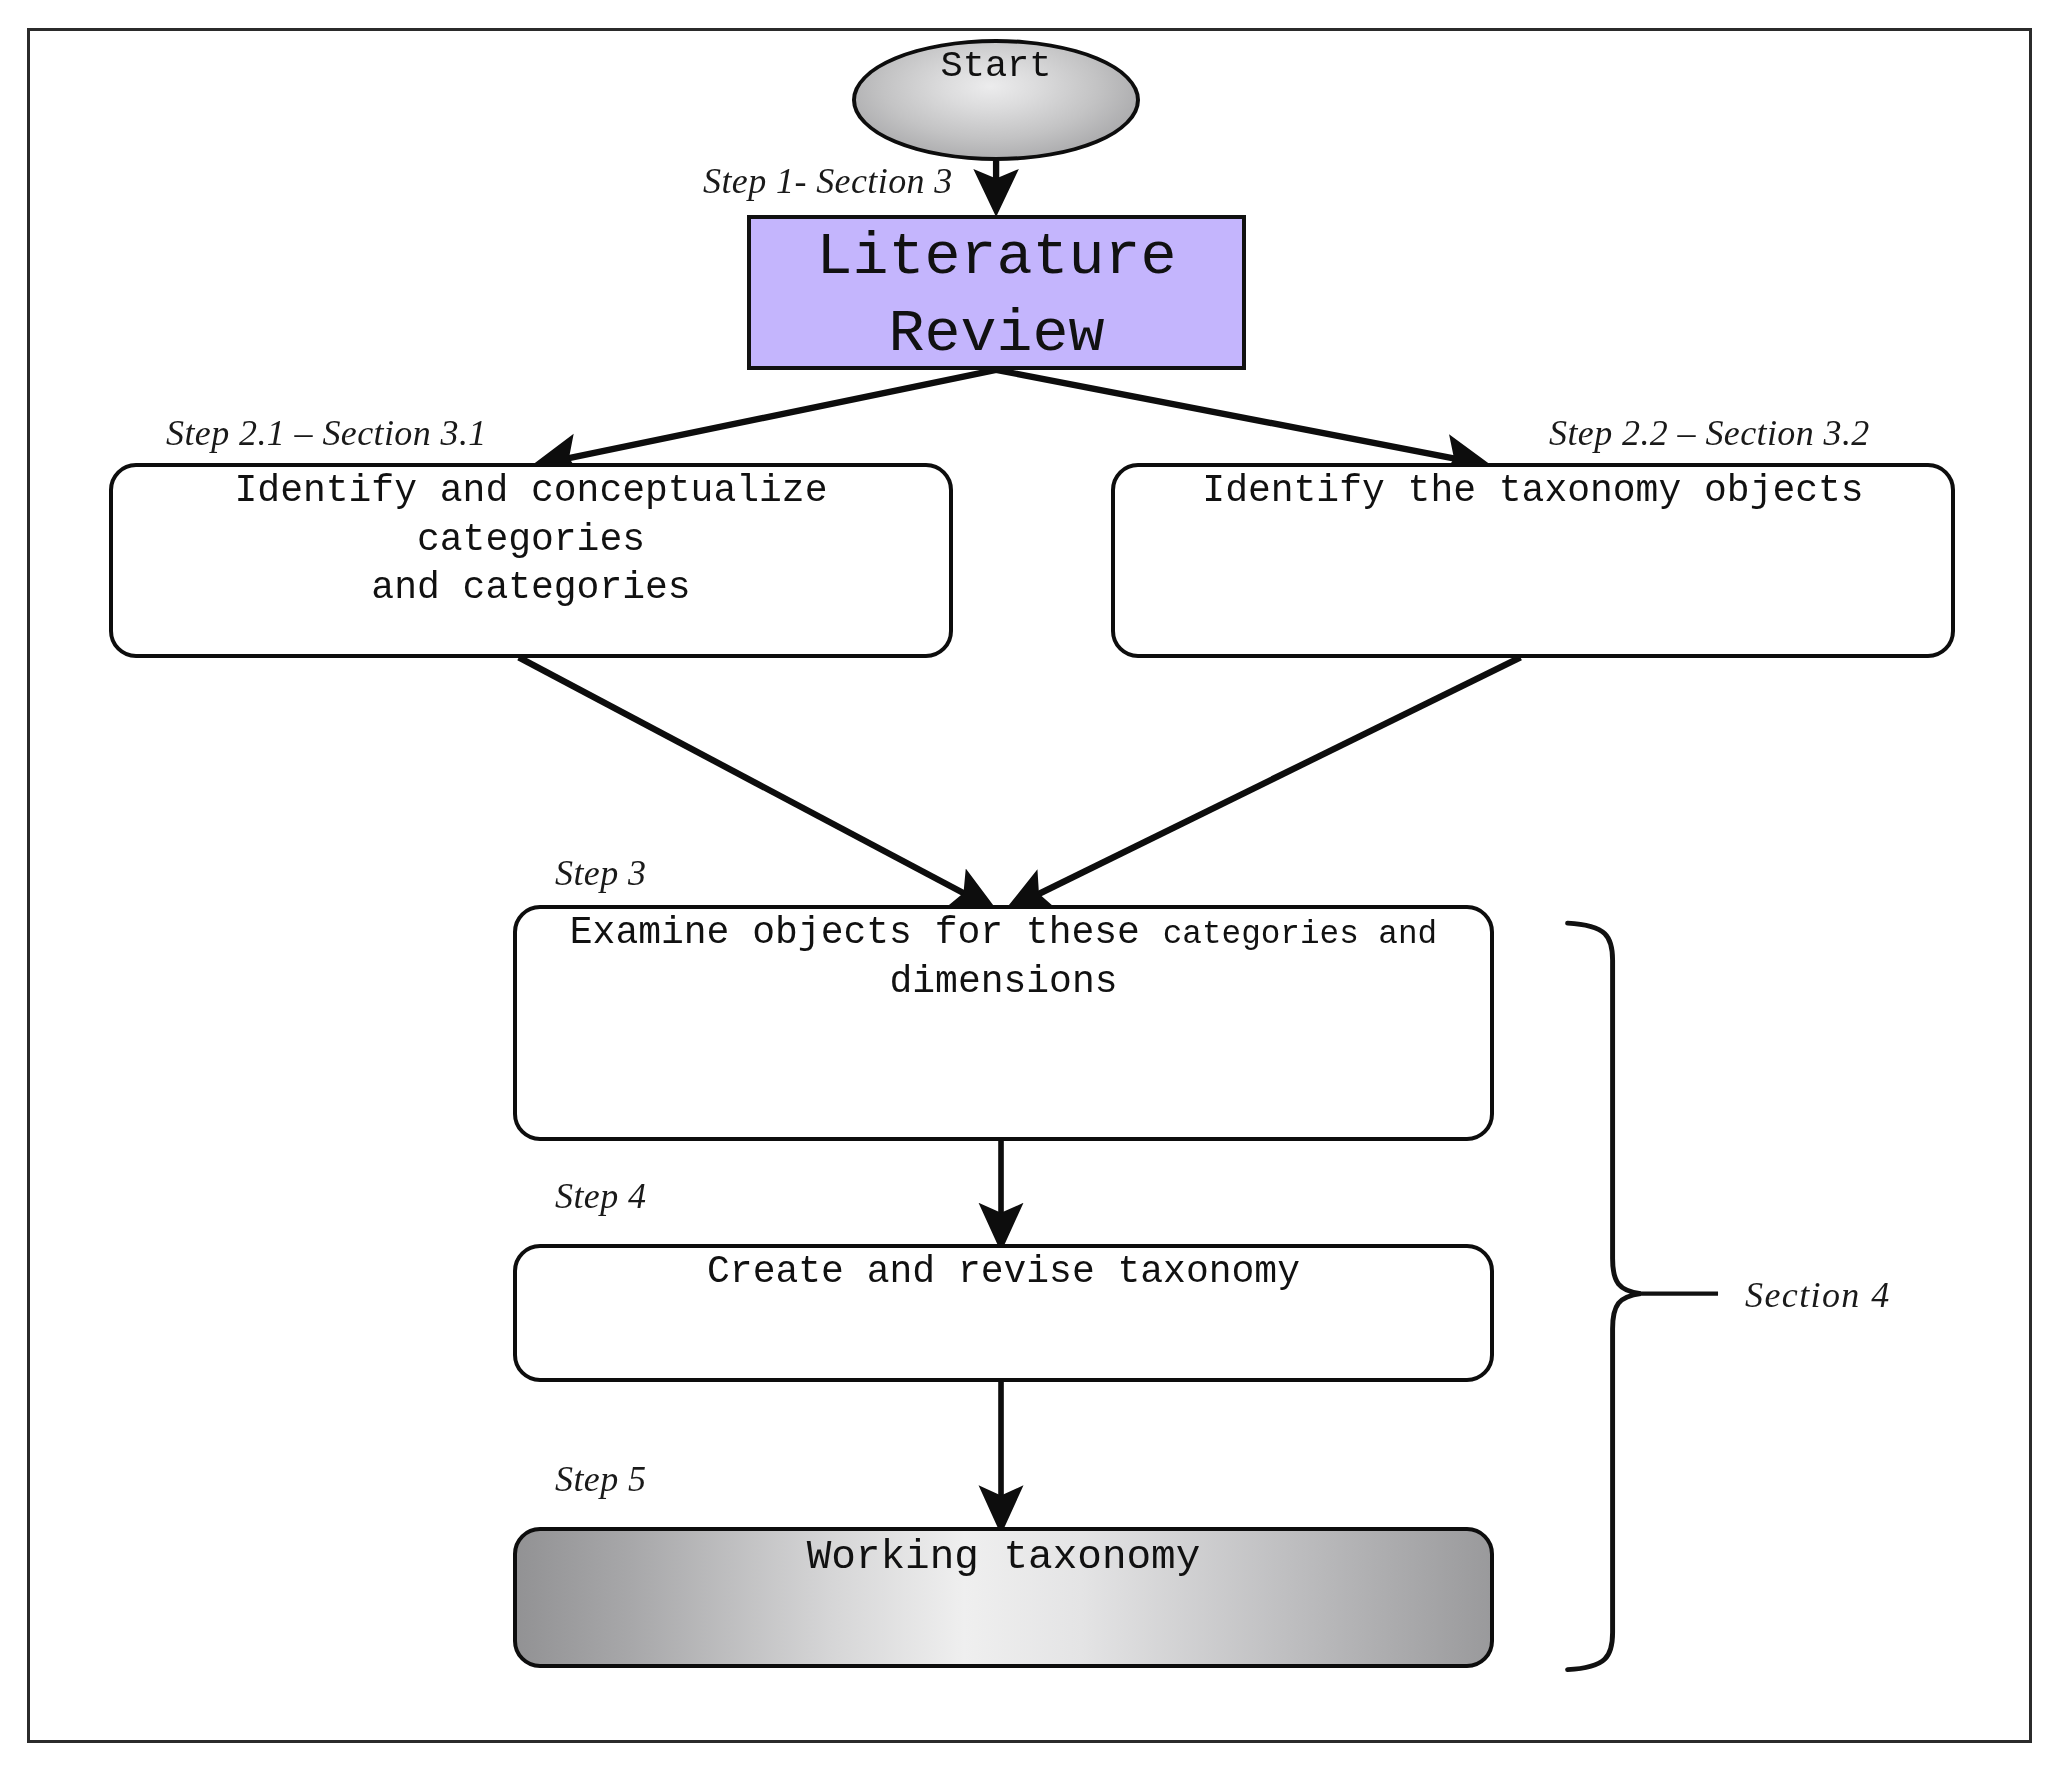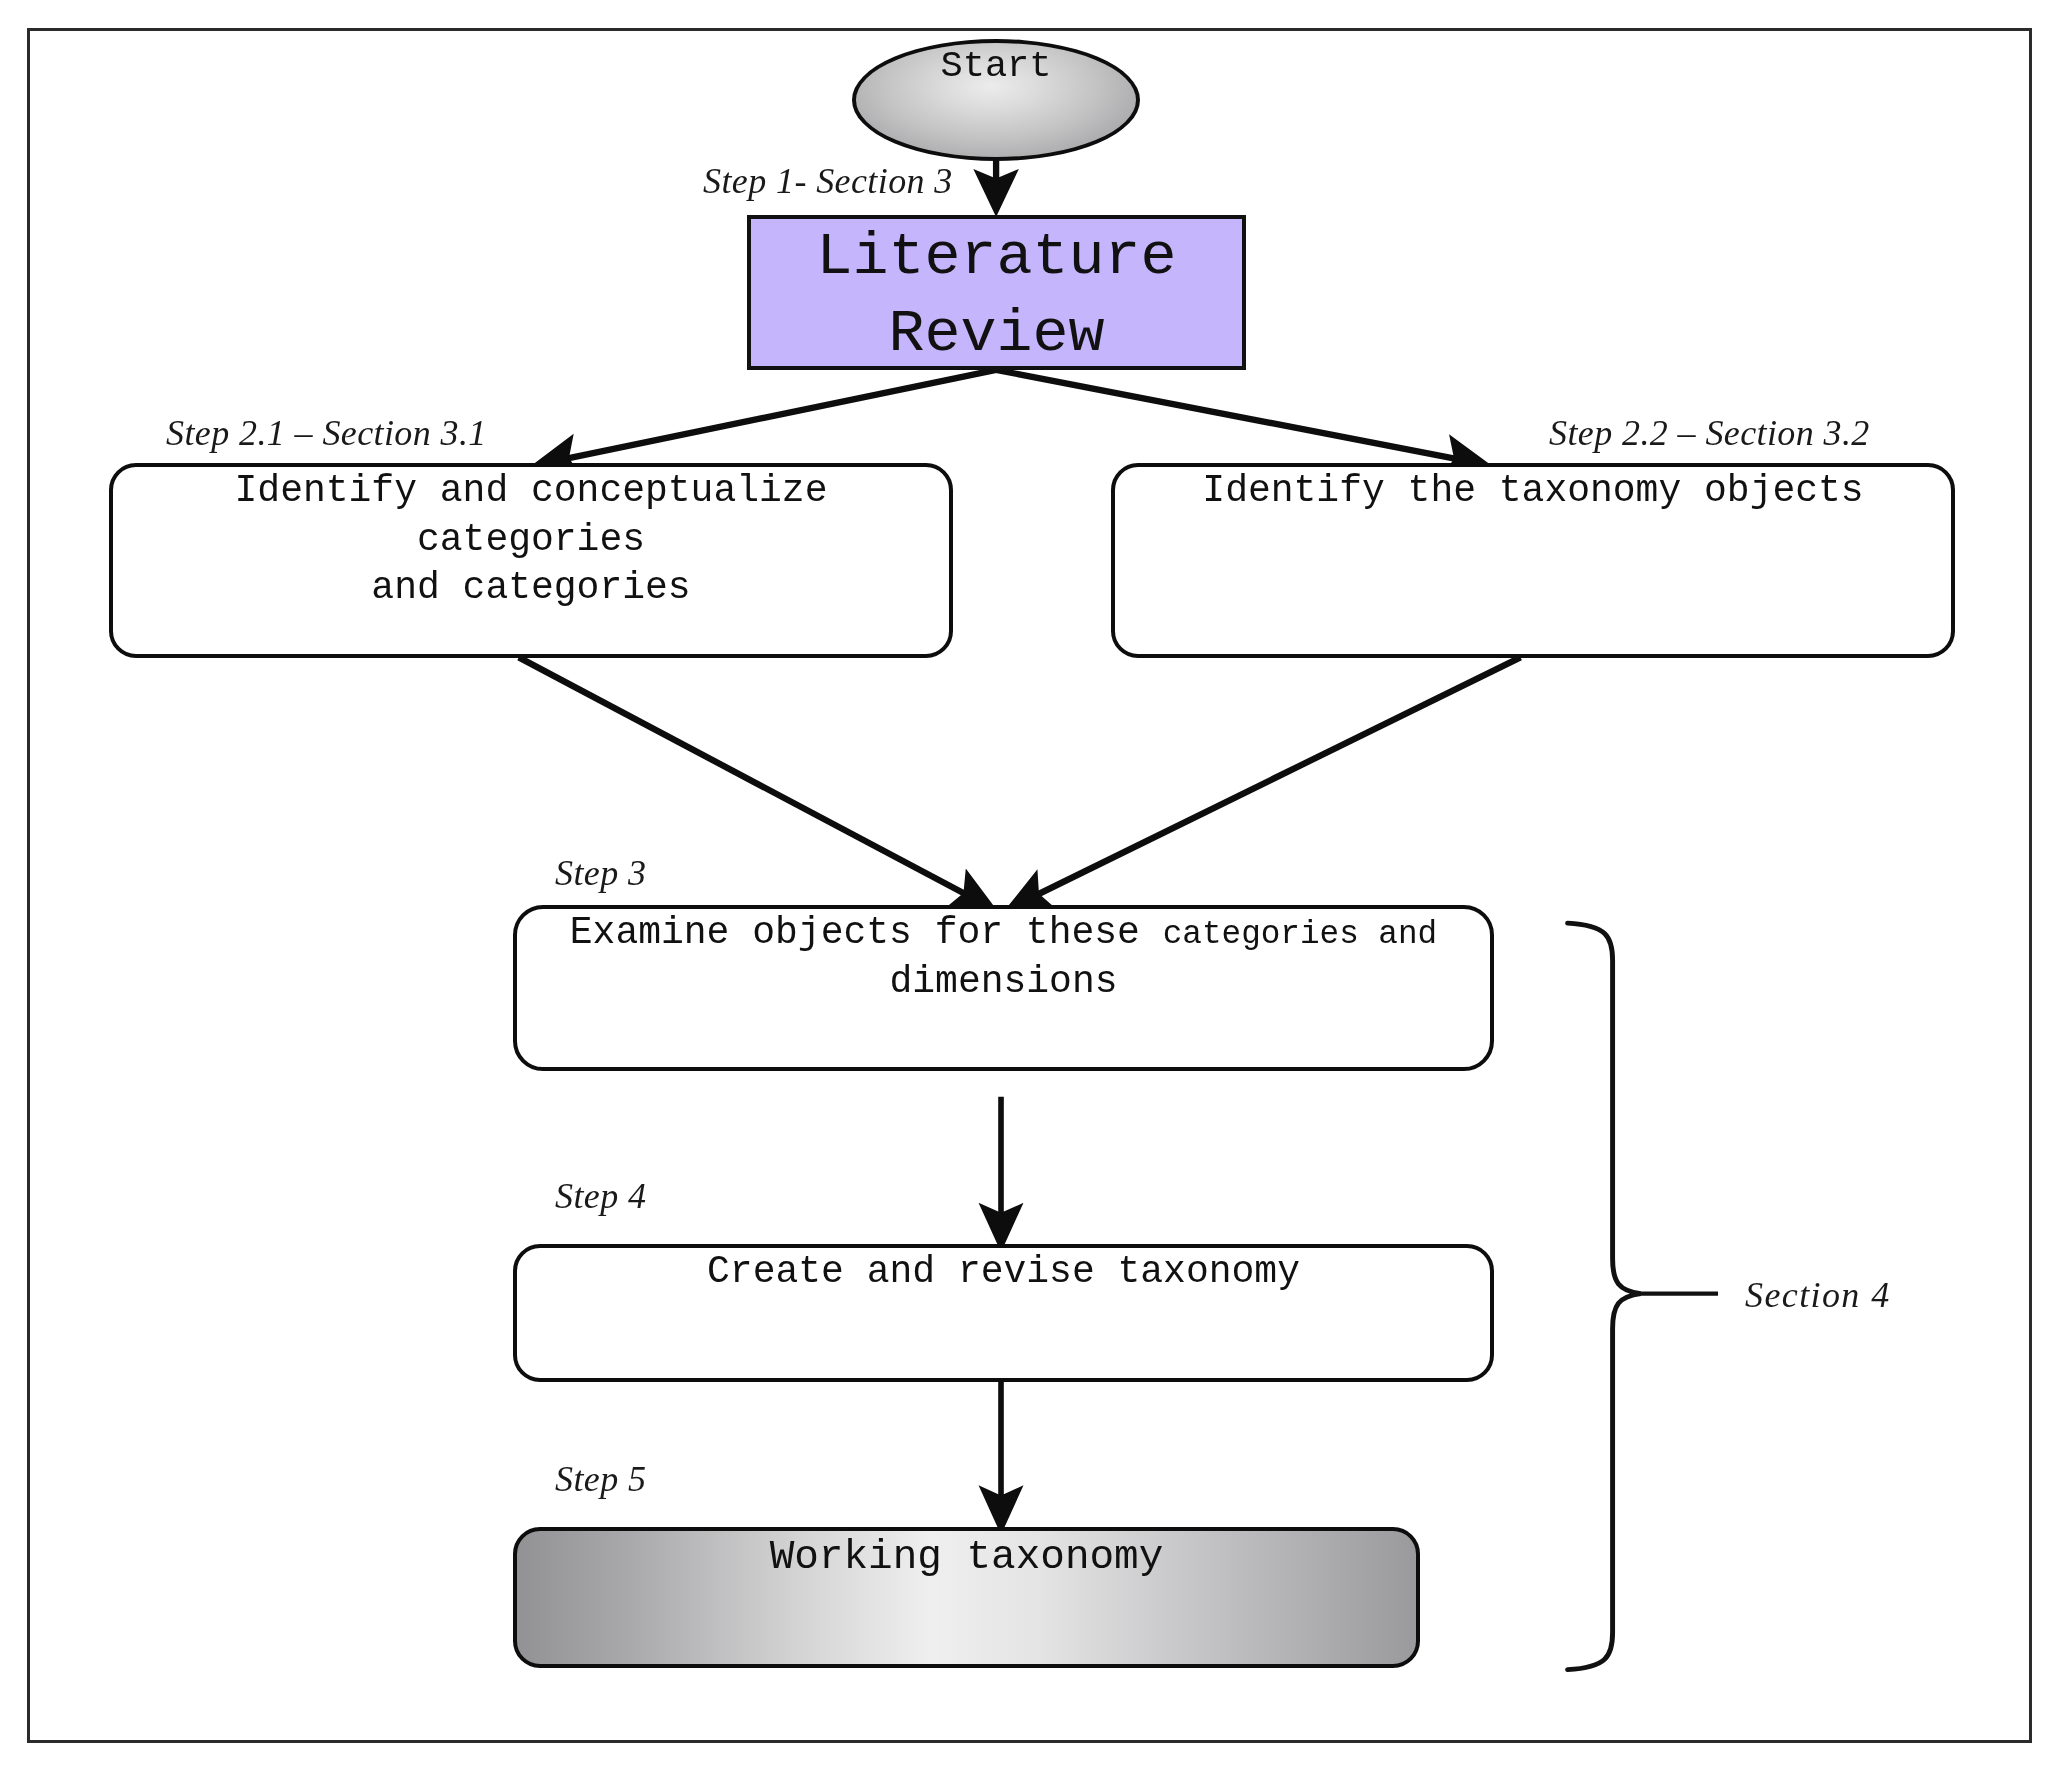--- a/index.html
+++ b/index.html
@@ -155,34 +155,34 @@
     <div class="node-inner">
       <div>Identify and conceptualize categories</div>
       <div>and categories</div>
     </div>
   </div>
 
   <div class="node node-round" style="left:1111px; top:463px; width:844px; height:195px;">
     <span class="node-inner">Identify the taxonomy objects</span>
   </div>
 
-  <div class="node node-round" style="left:513px; top:905px; width:981px; height:166px;border-radius:30px;">
+  <div class="node node-round" style="left:513px; top:905px; width:981px; height:236px;">
     <div class="node-inner">
       <div>
         <span class="big">Examine objects for these </span><span class="small-run">categories and</span>
       </div>
       <div>dimensions</div>
     </div>
   </div>
 
   <div class="node node-round" style="left:513px; top:1244px; width:981px; height:138px;">
     <span class="node-inner">Create and revise taxonomy</span>
   </div>
 
-  <div class="node node-round-grad" style="left:513px; top:1527px; width:907px; height:141px;">
+  <div class="node node-round-grad" style="left:513px; top:1527px; width:981px; height:141px;">
     <span class="node-inner">Working taxonomy</span>
   </div>
 
   <div class="lbl" style="left:703px; top:160px;">Step 1- Section 3</div>
 
   <div class="lbl" style="left:138px; top:412px;margin-left:28px;">Step 2.1 – Section 3.1</div>
 
   <div class="lbl" style="left:1549px; top:412px;">Step 2.2 – Section 3.2</div>
 
   <div class="lbl" style="left:555px; top:852px;">Step 3</div>

